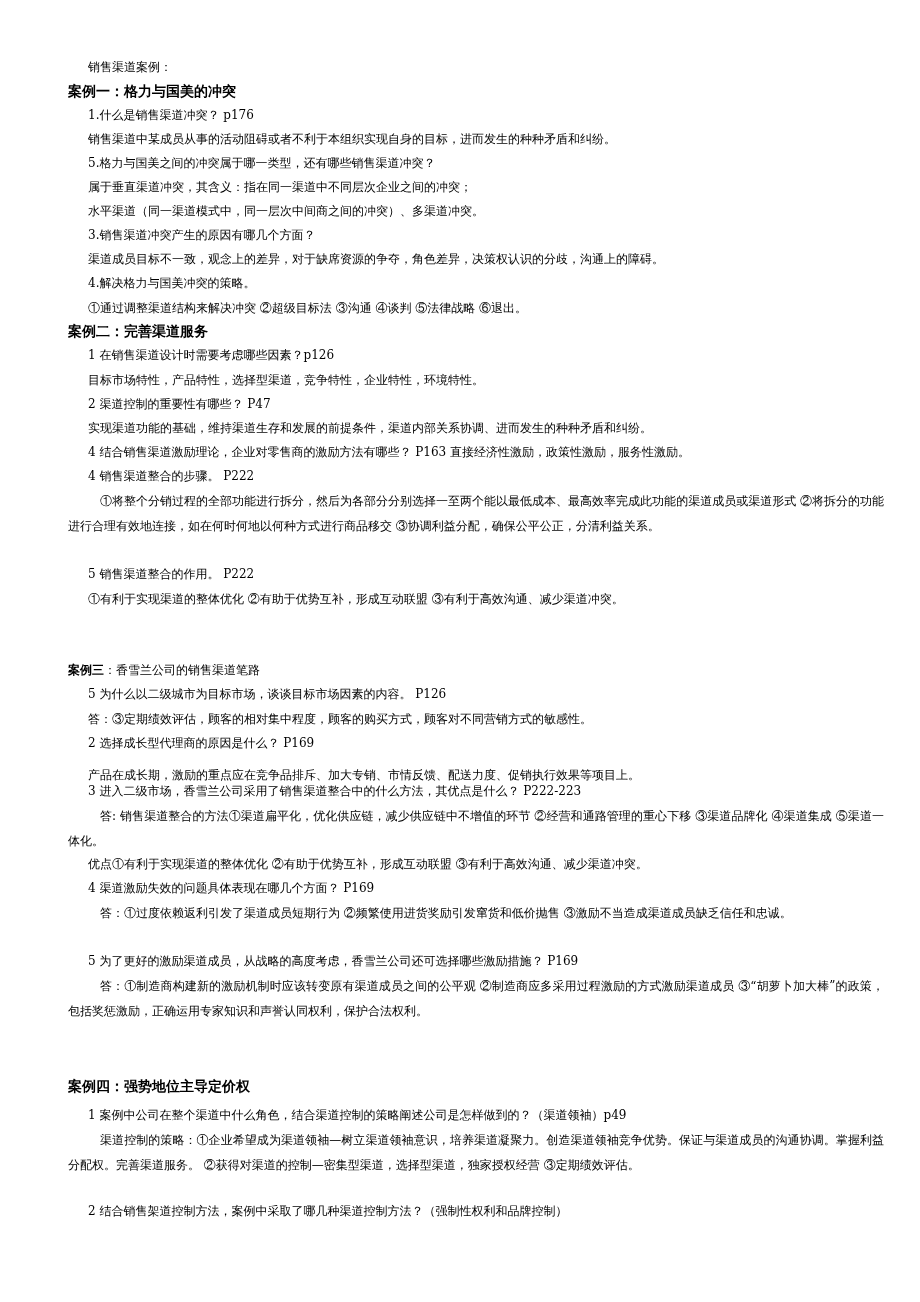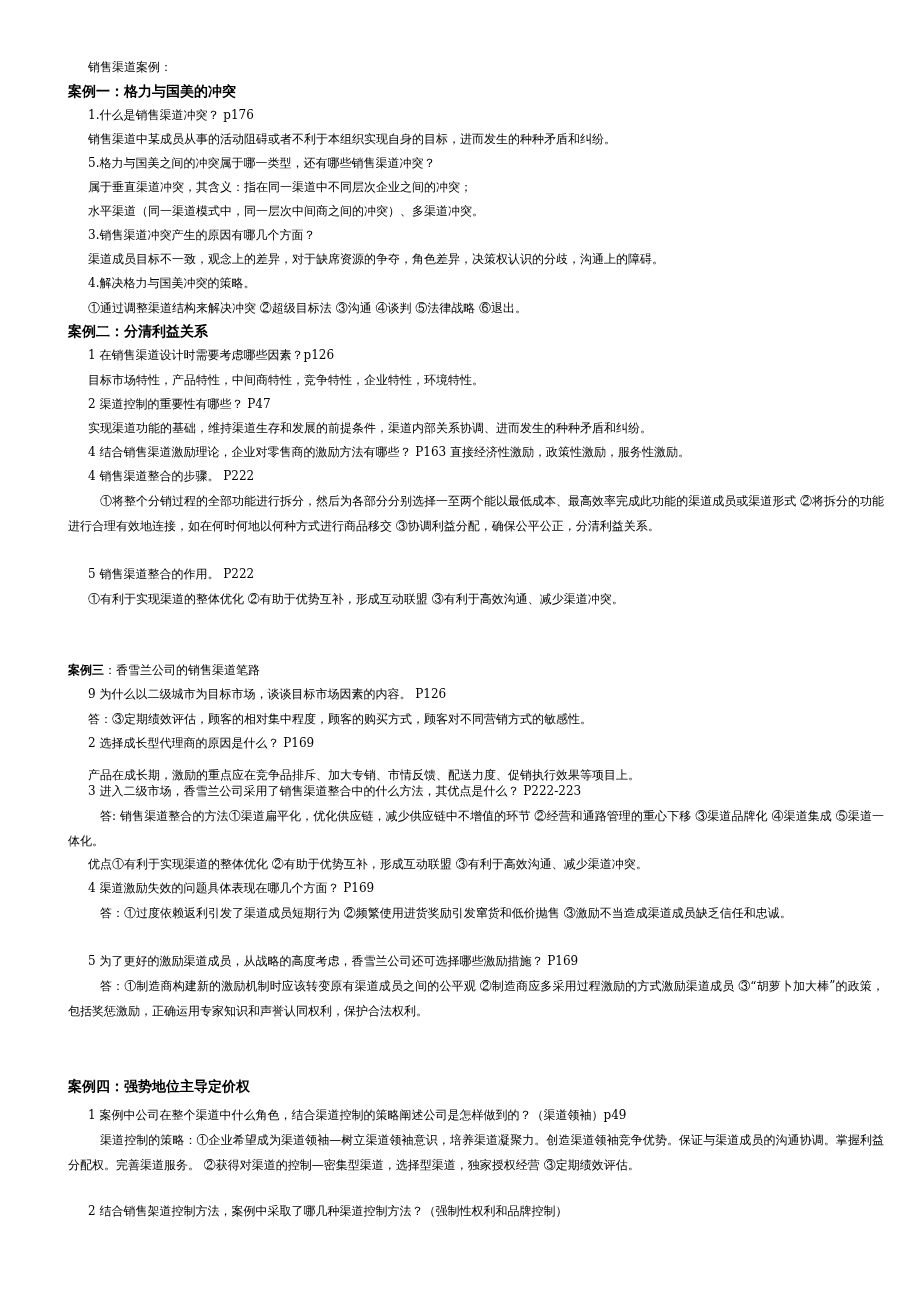--- a/index.html
+++ b/index.html
@@ -23,35 +23,35 @@
   <div class="ln i1" style="top:104px">1.什么是销售渠道冲突？  p176</div>
   <div class="ln i1" style="top:128px">销售渠道中某成员从事的活动阻碍或者不利于本组织实现自身的目标，进而发生的种种矛盾和纠纷。</div>
   <div class="ln i1" style="top:152px">5.格力与国美之间的冲突属于哪一类型，还有哪些销售渠道冲突？</div>
   <div class="ln i1" style="top:176px">属于垂直渠道冲突，其含义：指在同一渠道中不同层次企业之间的冲突；</div>
   <div class="ln i1" style="top:200px">水平渠道（同一渠道模式中，同一层次中间商之间的冲突）、多渠道冲突。</div>
   <div class="ln i1" style="top:224px">3.销售渠道冲突产生的原因有哪几个方面？</div>
   <div class="ln i1" style="top:248px">渠道成员目标不一致，观念上的差异，对于缺席资源的争夺，角色差异，决策权认识的分歧，沟通上的障碍。</div>
   <div class="ln i1" style="top:272px">4.解决格力与国美冲突的策略。</div>
   <div class="ln i1" style="top:297px">①通过调整渠道结构来解决冲突 ②超级目标法 ③沟通 ④谈判 ⑤法律战略 ⑥退出。</div>
 
-  <div class="ln i0 h" style="top:320px">案例二：分清利益关系</div>
+  <div class="ln i0 h" style="top:320px">案例二：完善渠道服务</div>
   <div class="ln i1" style="top:344px">1 在销售渠道设计时需要考虑哪些因素？p126</div>
-  <div class="ln i1" style="top:369px">目标市场特性，产品特性，中间商特性，竞争特性，企业特性，环境特性。</div>
+  <div class="ln i1" style="top:369px">目标市场特性，产品特性，选择型渠道，竞争特性，企业特性，环境特性。</div>
   <div class="ln i1" style="top:393px">2 渠道控制的重要性有哪些？  P47</div>
   <div class="ln i1" style="top:417px">实现渠道功能的基础，维持渠道生存和发展的前提条件，渠道内部关系协调、进而发生的种种矛盾和纠纷。</div>
   <div class="ln i1" style="top:441px">4 结合销售渠道激励理论，企业对零售商的激励方法有哪些？  P163     直接经济性激励，政策性激励，服务性激励。</div>
   <div class="ln i1" style="top:465px">4 销售渠道整合的步骤。  P222</div>
   <div class="ln i0 wrap" style="top:489px; text-indent:32px; line-height:25px;">①将整个分销过程的全部功能进行拆分，然后为各部分分别选择一至两个能以最低成本、最高效率完成此功能的渠道成员或渠道形式      ②将拆分的功能进行合理有效地连接，如在何时何地以何种方式进行商品移交   ③协调利益分配，确保公平公正，分清利益关系。</div>
   <div class="ln i1" style="top:563px">5 销售渠道整合的作用。  P222</div>
   <div class="ln i1" style="top:588px">①有利于实现渠道的整体优化   ②有助于优势互补，形成互动联盟   ③有利于高效沟通、减少渠道冲突。</div>
 
   <div class="ln i0" style="top:659px">
     <span class="b">案例三</span><span>：香雪兰公司的销售渠道笔路</span>
   </div>
-  <div class="ln i1" style="top:683px">9 为什么以二级城市为目标市场，谈谈目标市场因素的内容。  P126</div>
+  <div class="ln i1" style="top:683px">5 为什么以二级城市为目标市场，谈谈目标市场因素的内容。  P126</div>
   <div class="ln i1" style="top:708px">答：③定期绩效评估，顾客的相对集中程度，顾客的购买方式，顾客对不同营销方式的敏感性。</div>
   <div class="ln i1" style="top:732px">2 选择成长型代理商的原因是什么？  P169</div>
   <div class="ln i1" style="top:764px">产品在成长期，激励的重点应在竞争品排斥、加大专销、市情反馈、配送力度、促销执行效果等项目上。</div>
   <div class="ln i1" style="top:780px">3 进入二级市场，香雪兰公司采用了销售渠道整合中的什么方法，其优点是什么？  P222-223</div>
   <div class="ln i0 wrap" style="top:804px; text-indent:32px; line-height:25px;">答: 销售渠道整合的方法①渠道扁平化，优化供应链，减少供应链中不增值的环节   ②经营和通路管理的重心下移   ③渠道品牌化   ④渠道集成   ⑤渠道一体化。</div>
   <div class="ln i1" style="top:853px">优点①有利于实现渠道的整体优化   ②有助于优势互补，形成互动联盟   ③有利于高效沟通、减少渠道冲突。</div>
   <div class="ln i1" style="top:877px">4 渠道激励失效的问题具体表现在哪几个方面？  P169</div>
   <div class="ln i0 wrap" style="top:901px; text-indent:32px; line-height:25px;">答：①过度依赖返利引发了渠道成员短期行为 ②频繁使用进货奖励引发窜货和低价抛售 ③激励不当造成渠道成员缺乏信任和忠诚。</div>
   <div class="ln i1" style="top:950px">5 为了更好的激励渠道成员，从战略的高度考虑，香雪兰公司还可选择哪些激励措施？  P169</div>
   <div class="ln i0 wrap" style="top:974px; text-indent:32px; line-height:25px;"> 答：①制造商构建新的激励机制时应该转变原有渠道成员之间的公平观 ②制造商应多采用过程激励的方式激励渠道成员 ③“胡萝卜加大棒”的政策，包括奖惩激励，正确运用专家知识和声誉认同权利，保护合法权利。</div>

